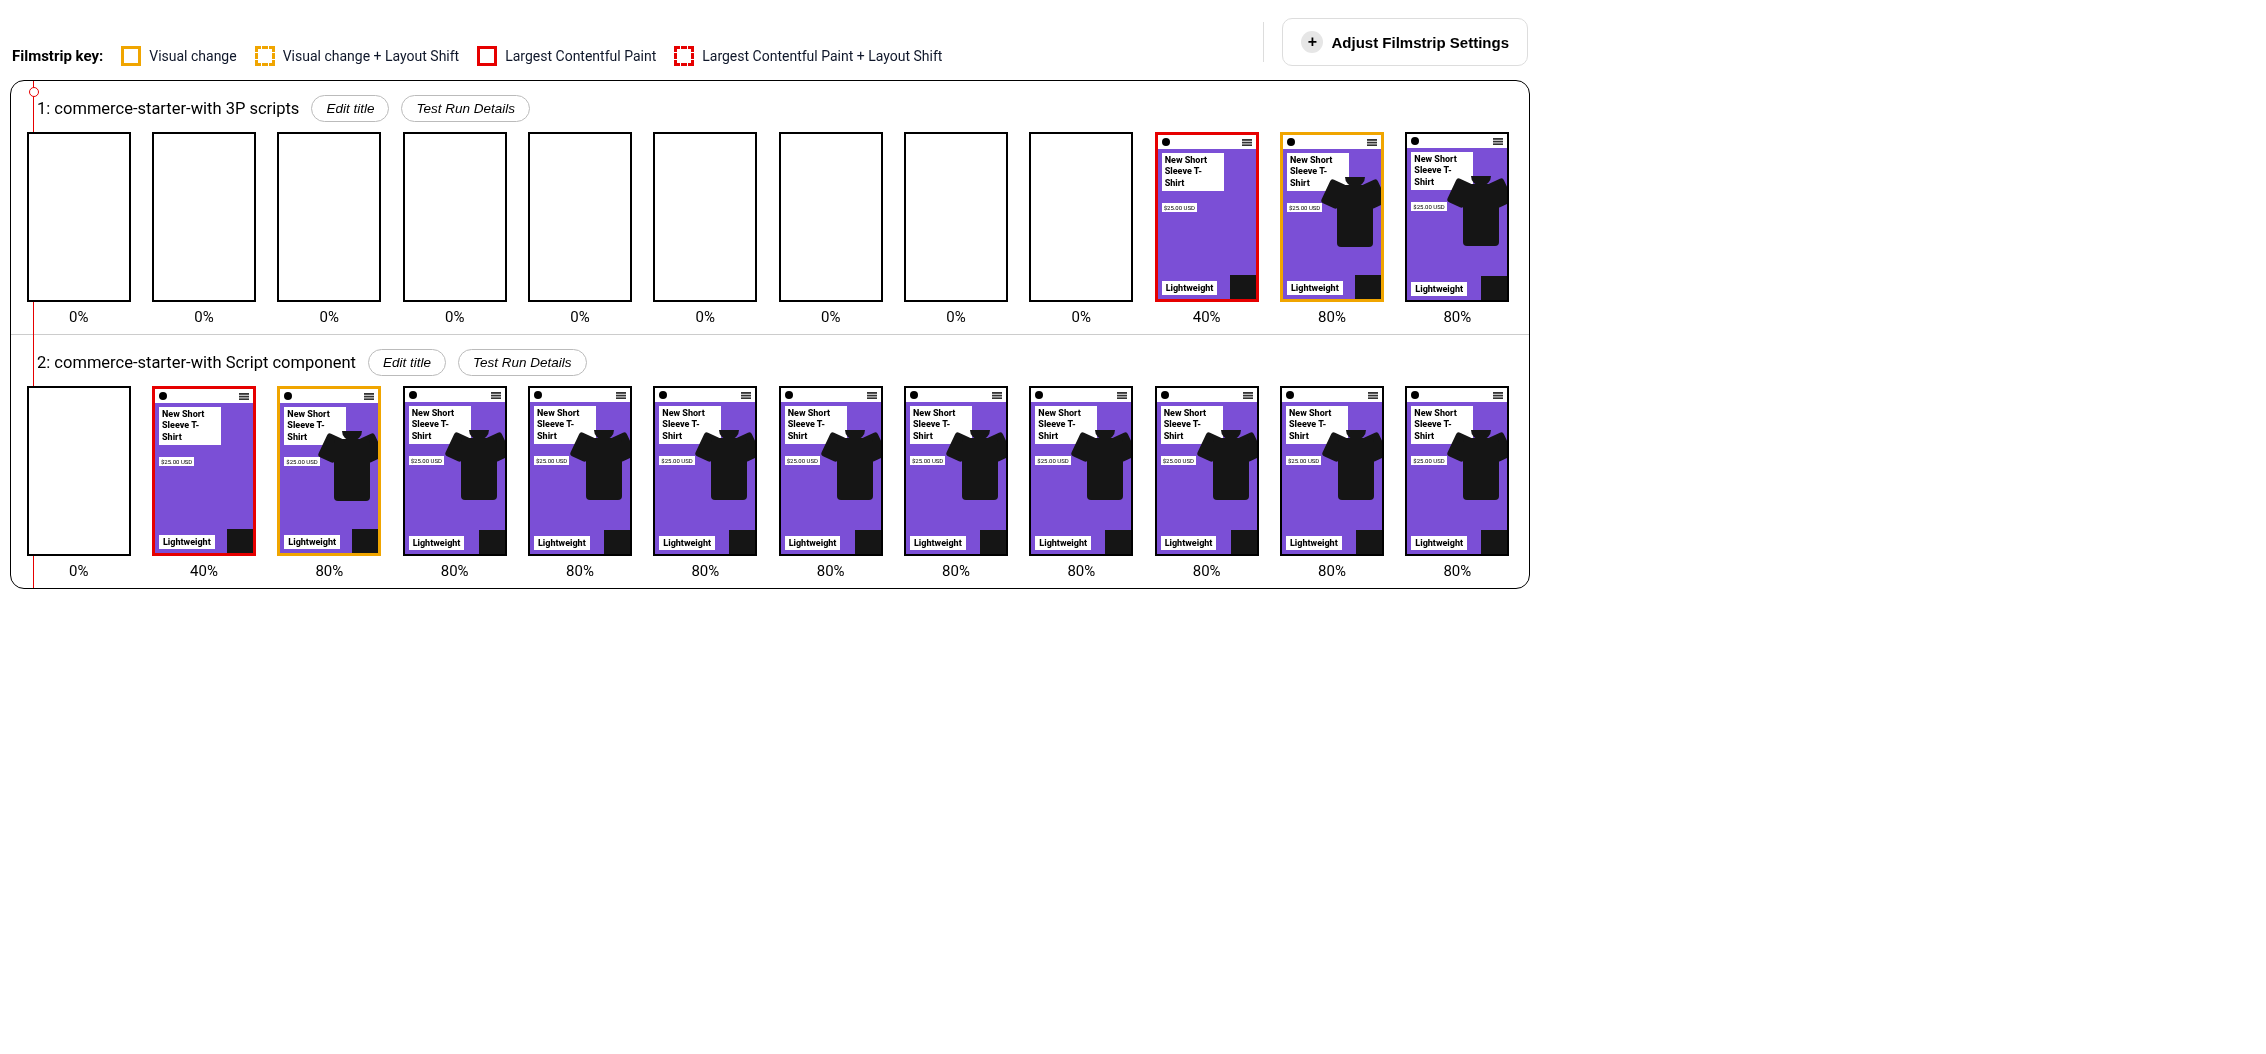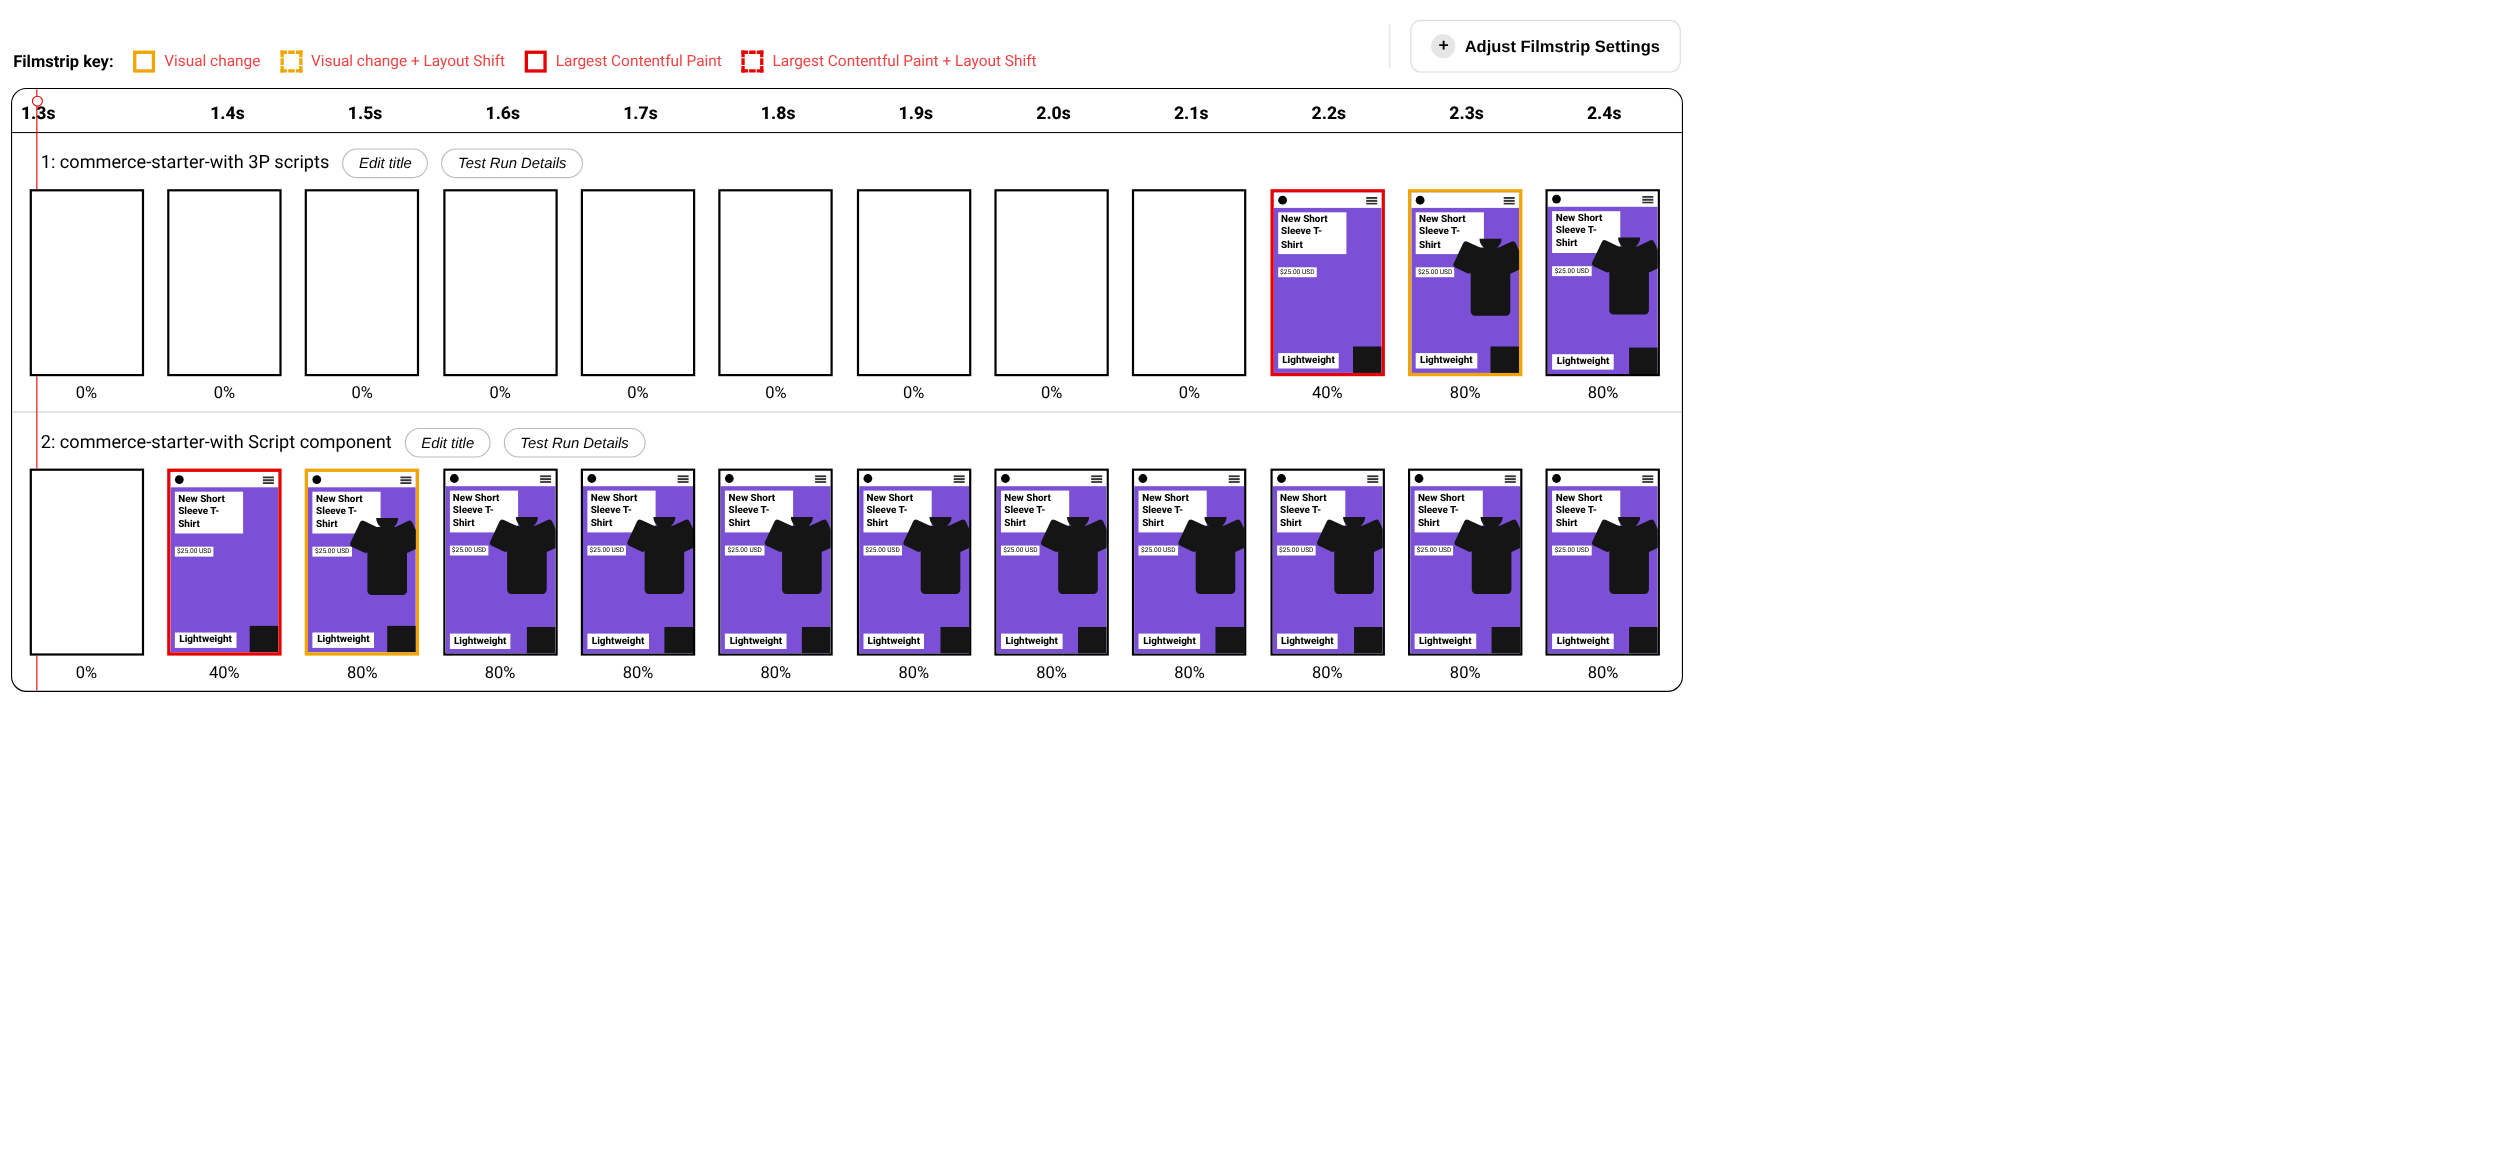--- a/index.html
+++ b/index.html
@@ -23,21 +23,21 @@
   }
   .legend-label {
     font-weight: 700;
     font-size: 15px;
   }
   .legend-item {
     display: flex;
     align-items: center;
     gap: 8px;
     font-size: 14px;
-    color: #ef4444;
+    color: #0f172a;
   }
   .swatch {
     display: inline-block;
     width: 20px;
     height: 20px;
     background: #fff;
   }
   .swatch.orange-solid { border: 3px solid #f0a500; }
   .swatch.orange-dashed { border: 3px dashed #f0a500; }
   .swatch.red-solid { border: 3px solid #e60000; }
@@ -259,34 +259,20 @@
       <span class="plus-badge">+</span>
       <span>Adjust Filmstrip Settings</span>
     </button>
   </div>
 </div>
 
 <div class="panel">
   <div class="panel-content">
     <div class="red-marker"></div>
 
-    <div class="time-ruler" id="time-ruler">
-        <div class="time-tick first">1.3s</div>
-        <div class="time-tick">1.4s</div>
-        <div class="time-tick">1.5s</div>
-        <div class="time-tick">1.6s</div>
-        <div class="time-tick">1.7s</div>
-        <div class="time-tick">1.8s</div>
-        <div class="time-tick">1.9s</div>
-        <div class="time-tick">2.0s</div>
-        <div class="time-tick">2.1s</div>
-        <div class="time-tick">2.2s</div>
-        <div class="time-tick">2.3s</div>
-        <div class="time-tick">2.4s</div>
-      </div>
 
     <div id="tests-container">
         <div class="test-section">
     <div class="test-header">
       <span class="test-title">1: commerce-starter-with 3P scripts</span>
       <button class="pill-btn">Edit title</button>
       <button class="pill-btn">Test Run Details</button>
     </div>
     <div class="frames-row">
             <div class="frame-cell">

